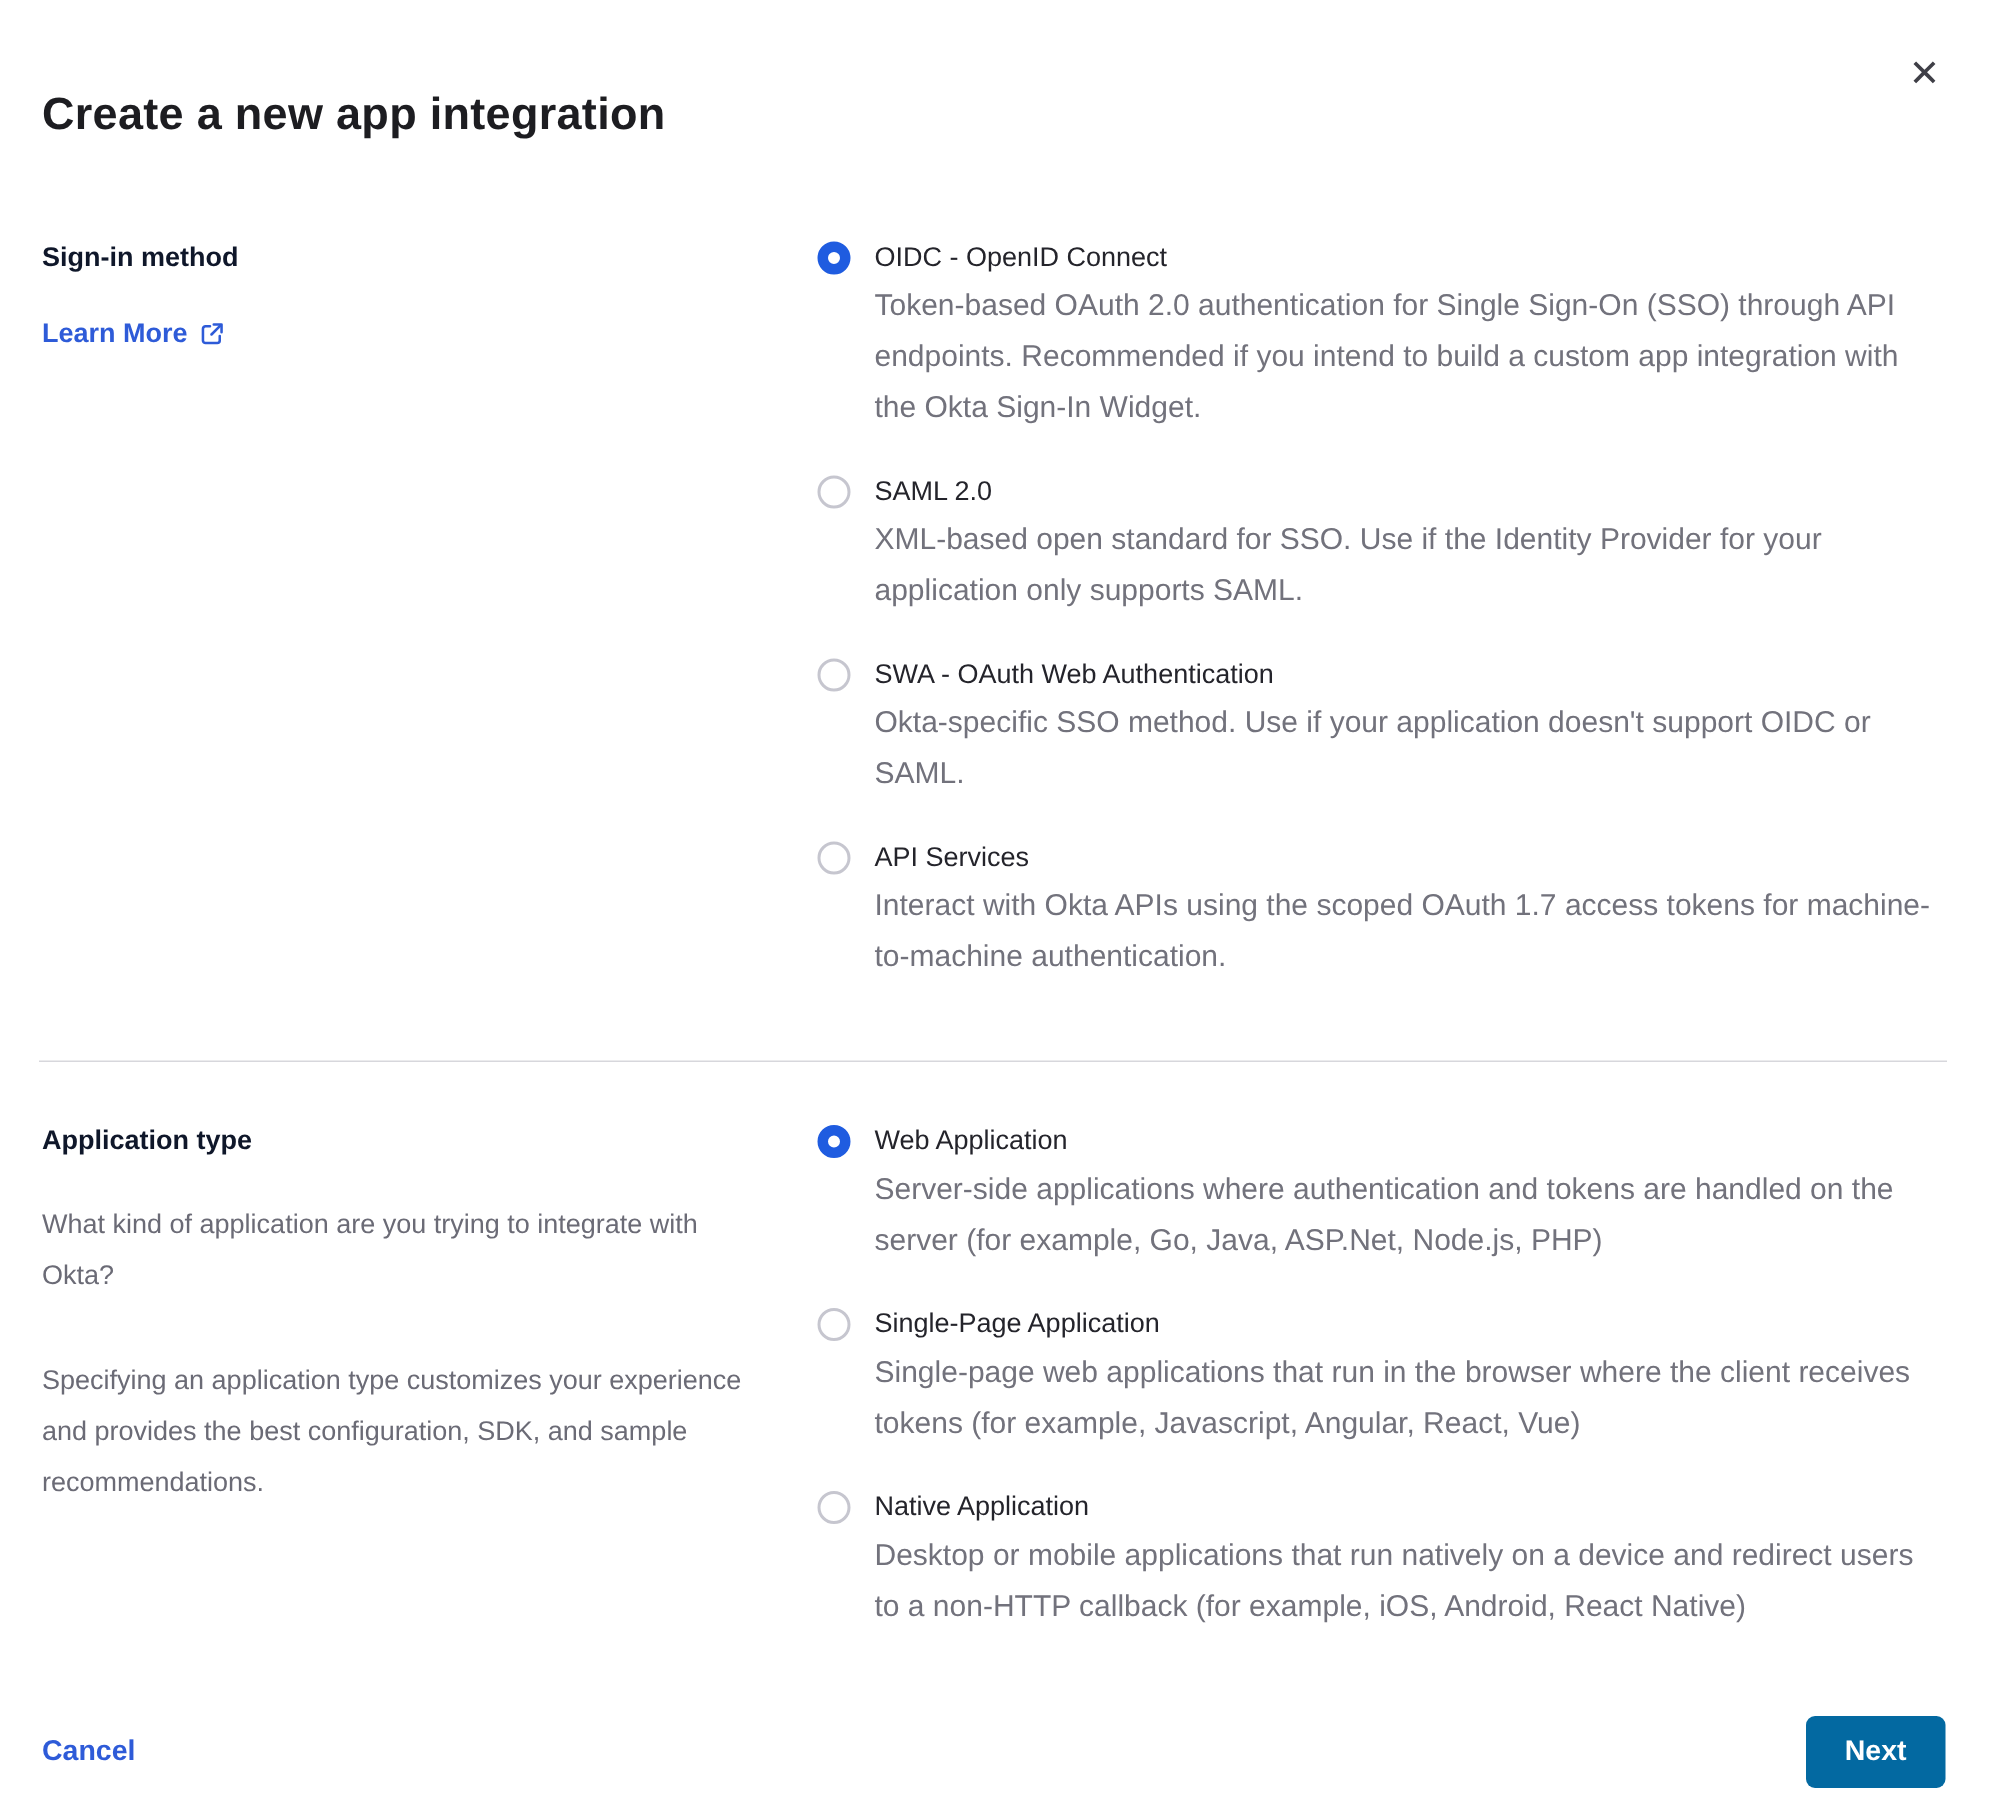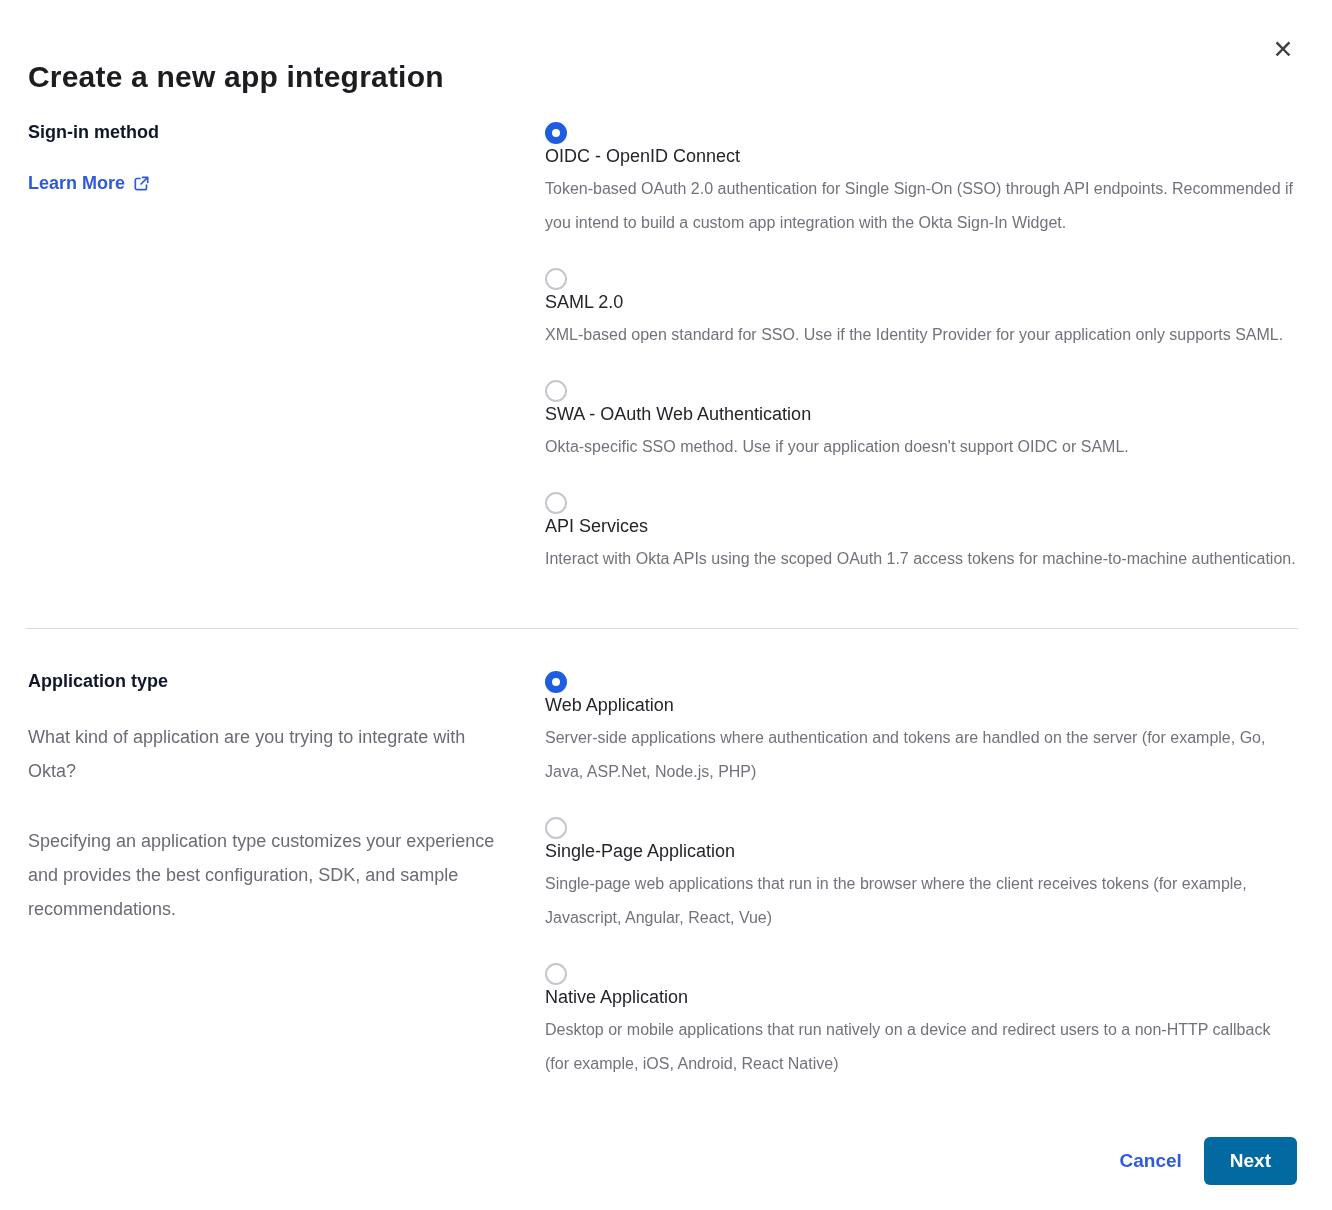--- a/index.html
+++ b/index.html
@@ -33,21 +33,21 @@
     cursor: pointer;
     text-align: center;
     font-weight: 400;
   }
   .dialog-title {
     font-size: 30px;
     line-height: 38px;
     font-weight: 700;
     color: #1d1d21;
     letter-spacing: 0.2px;
-    margin-bottom: 24px;
+    margin-bottom: 63px;
   }
   .section {
     display: flex;
     align-items: flex-start;
   }
   .section-left {
     width: 517px;
     flex-shrink: 0;
     padding-right: 30px;
   }
@@ -80,21 +80,20 @@
     font-size: 18px;
     line-height: 34px;
     color: #6b6b76;
   }
   .side-text.first { margin-bottom: 36px; }
   .option {
     display: flex;
     align-items: flex-start;
     margin-bottom: 26px;
     cursor: pointer;
-    flex-direction: column;
   }
   .option:last-child { margin-bottom: 0; }
   .radio {
     width: 22px;
     height: 22px;
     border-radius: 50%;
     border: 2px solid #c6c6cf;
     background: #ffffff;
     flex-shrink: 0;
     margin-top: 2px;
@@ -106,33 +105,33 @@
   }
   .option-text { flex: 1; }
   .option-label {
     font-size: 18px;
     line-height: 25px;
     font-weight: 500;
     color: #24242b;
     margin-bottom: 3px;
   }
   .option-desc {
-    font-size: 16px;
+    font-size: 20px;
     line-height: 34px;
     color: #72727c;
   }
   .divider {
     border: none;
     border-top: 1px solid #d7d7dc;
     margin: 52px 0 40px -2px;
     width: 1272px;
   }
   .footer {
     display: flex;
-    justify-content: flex-end;
+    justify-content: space-between;
     align-items: center;
     gap: 22px;
     margin-top: 56px;
     padding-right: 0;
   }
   .cancel-link {
     background: transparent;
     border: none;
     font-family: "Liberation Sans", "DejaVu Sans", sans-serif;
     font-size: 19px;

